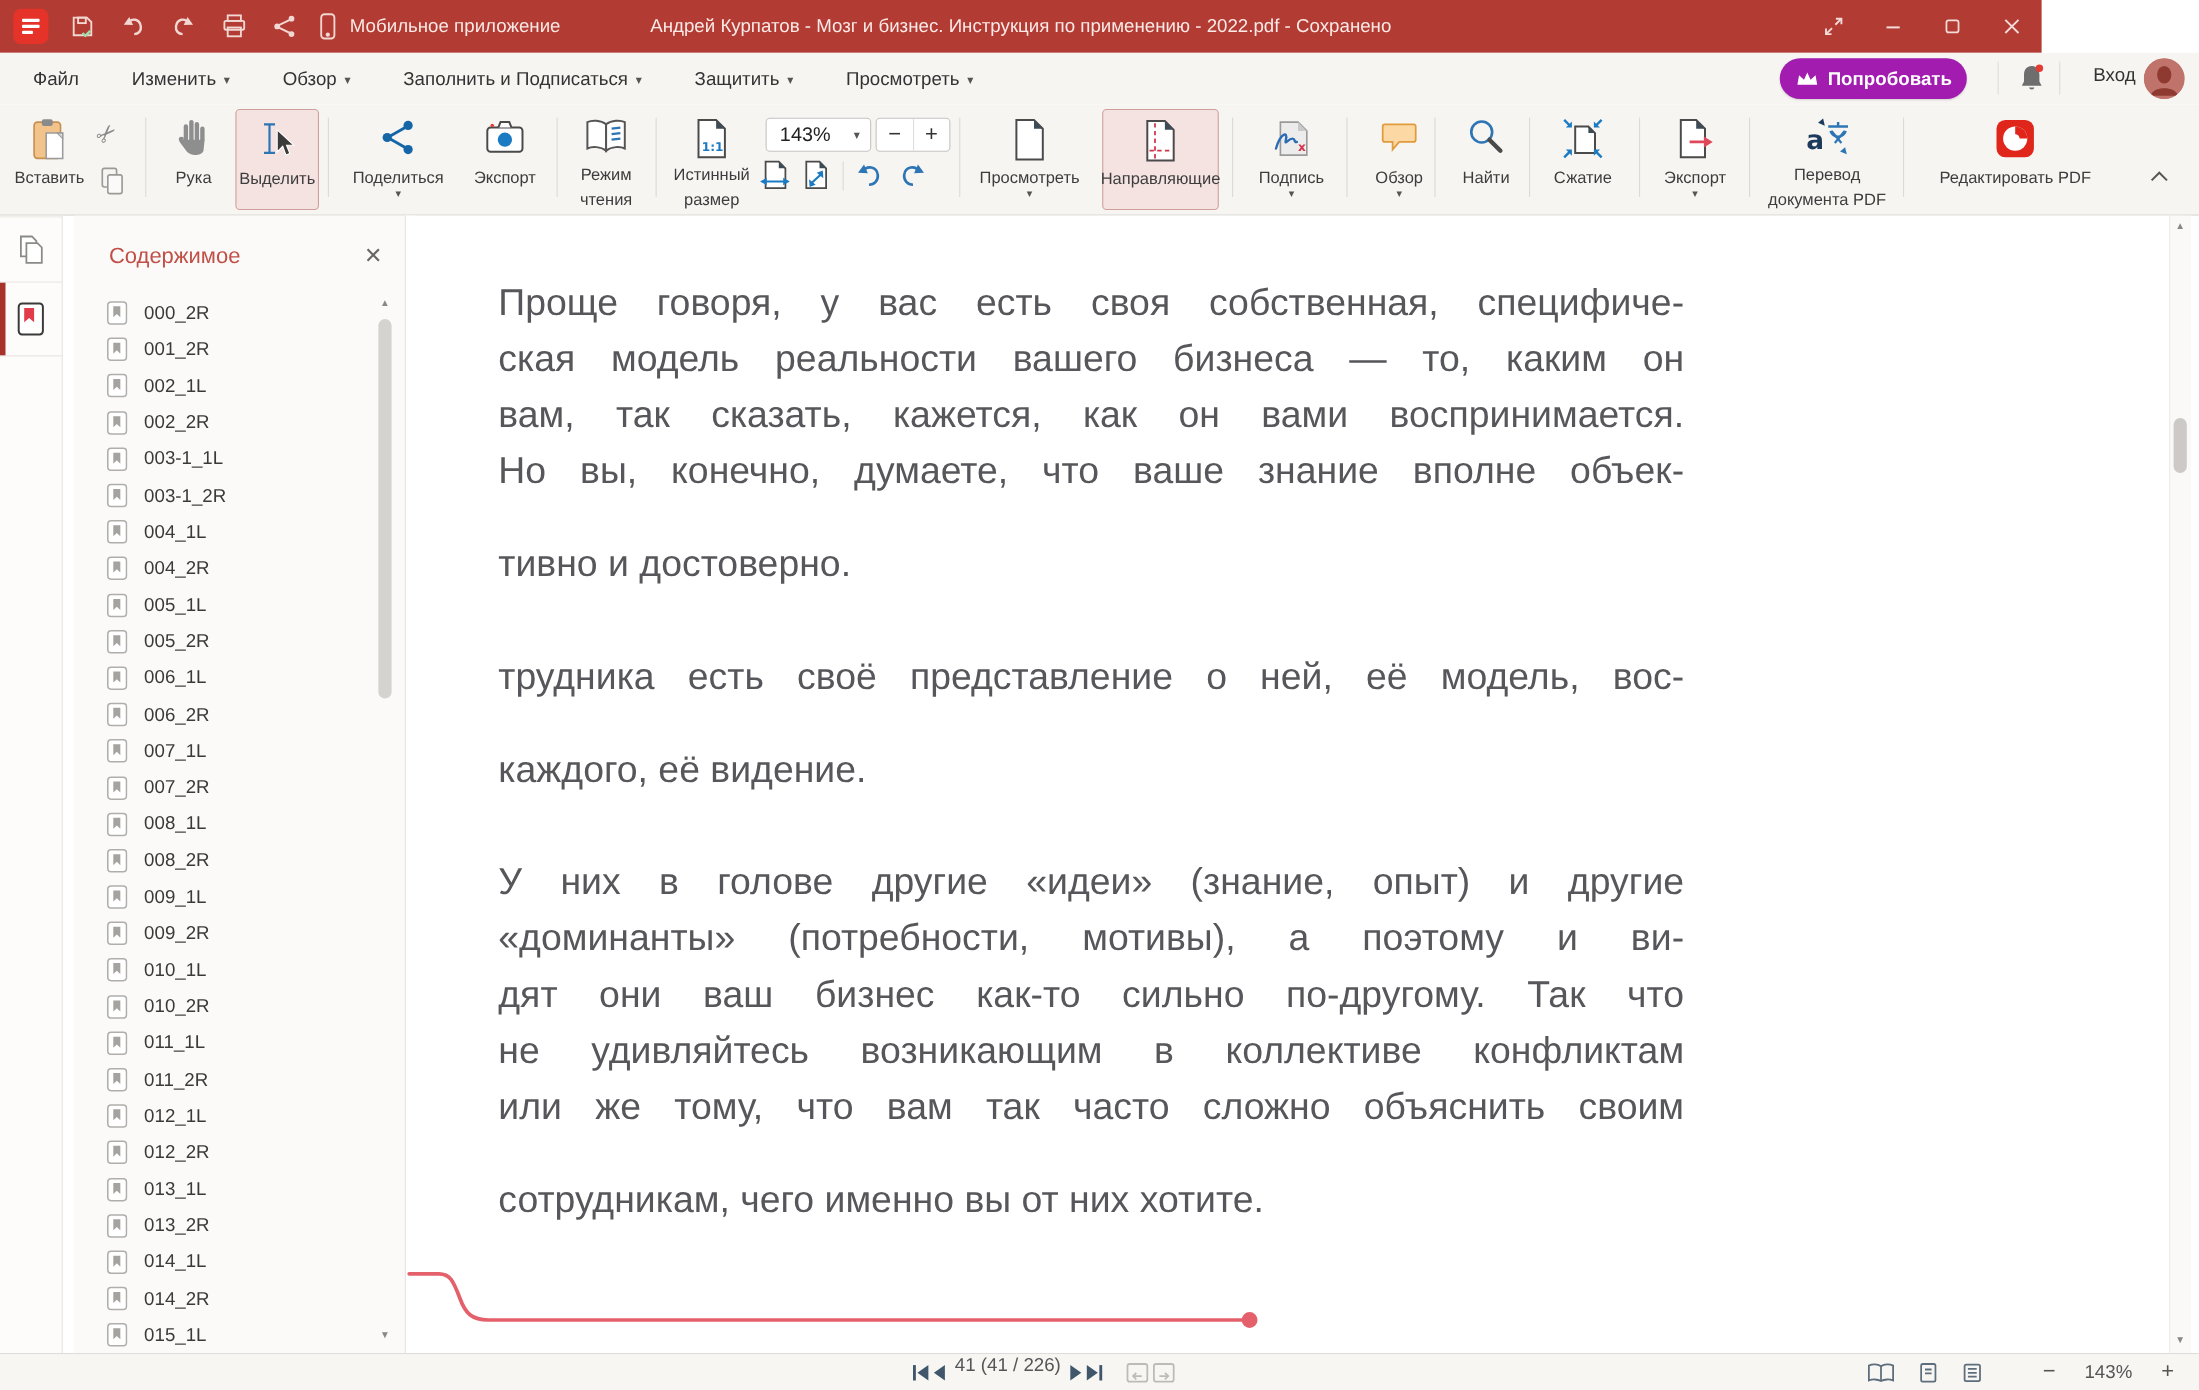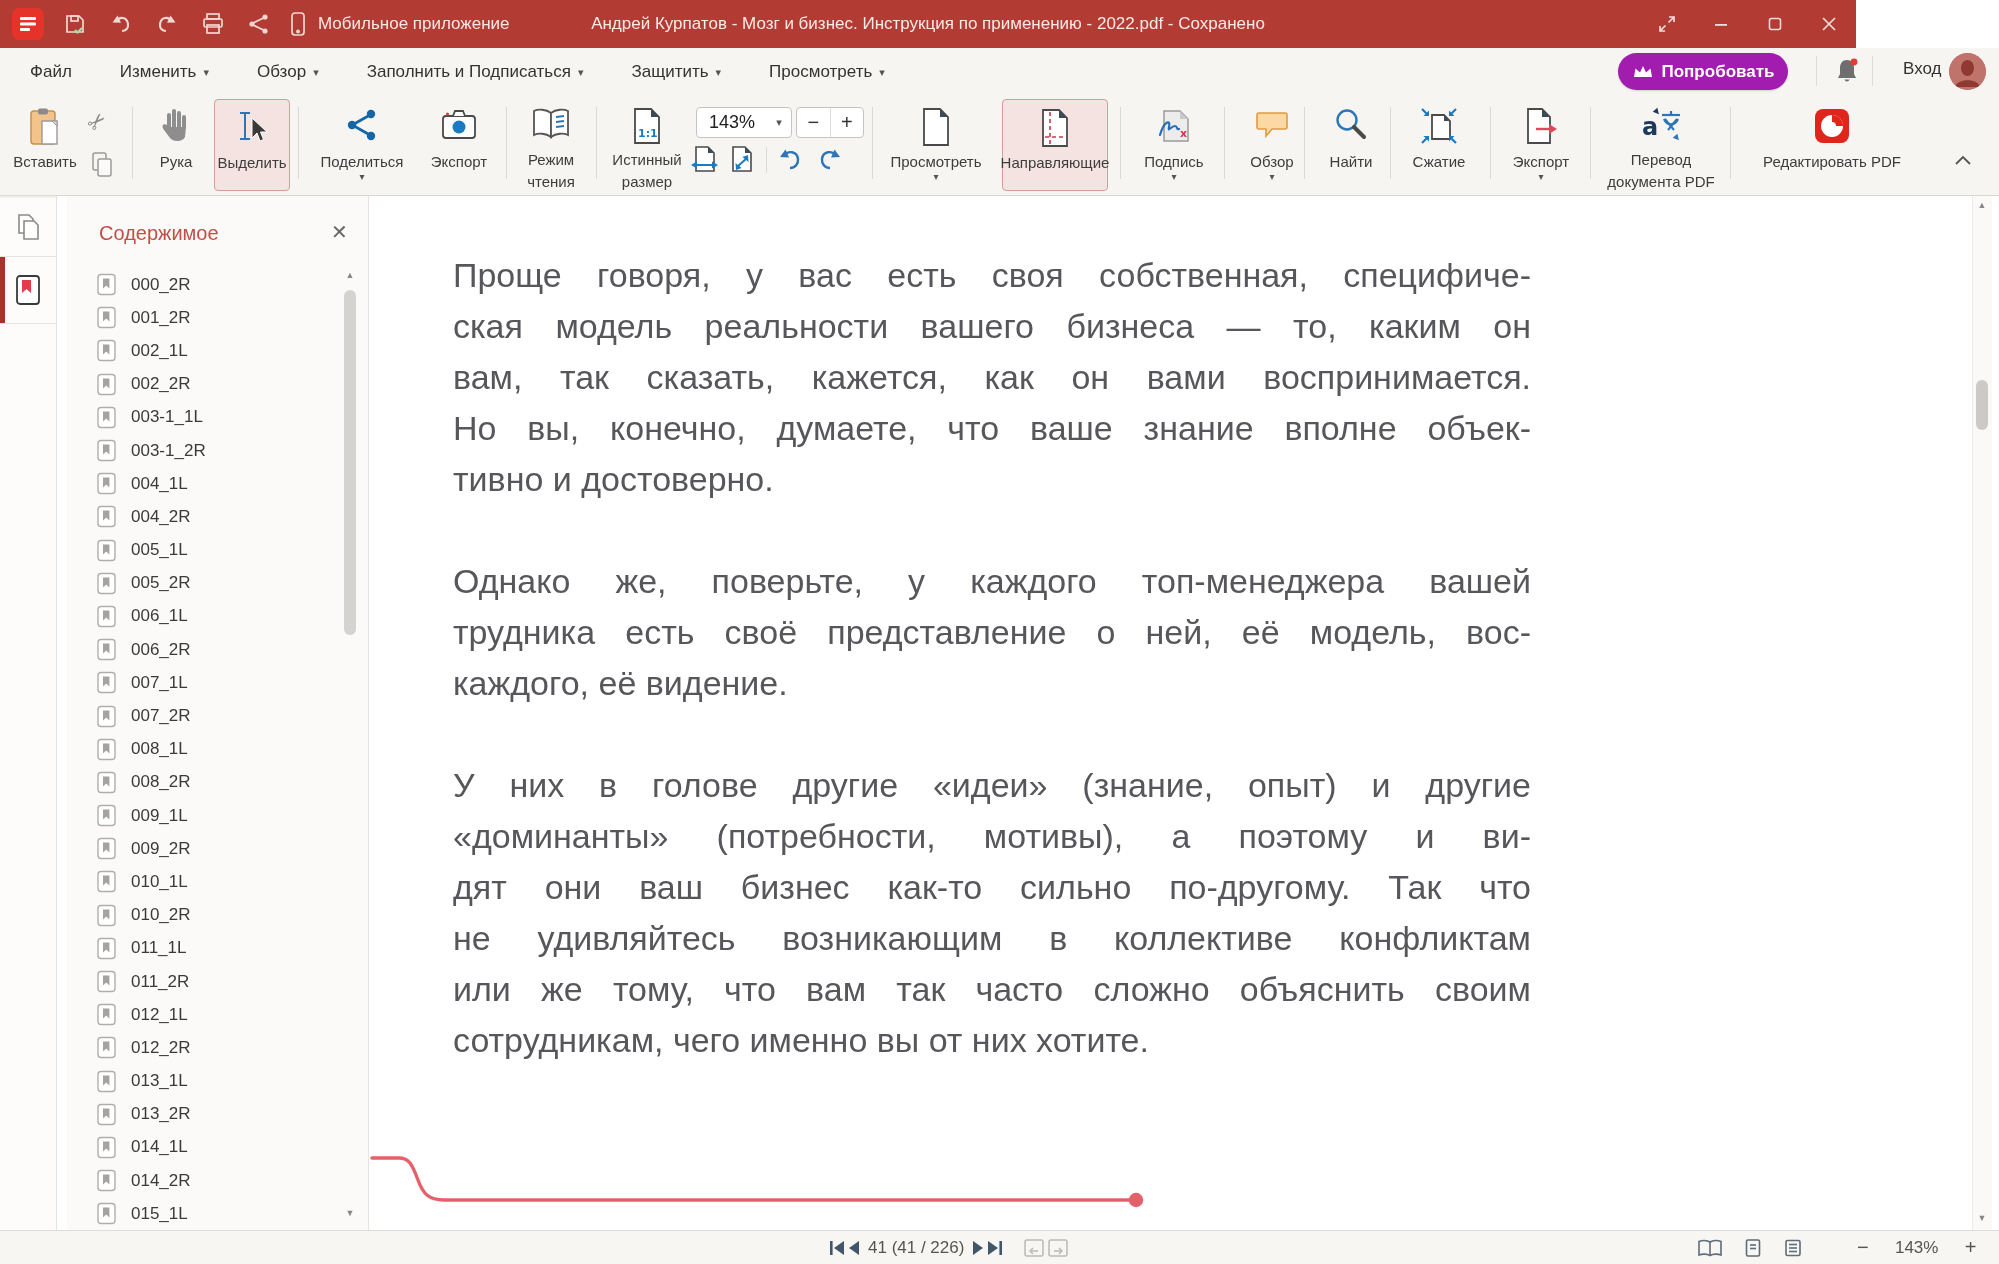--- a/index.html
+++ b/index.html
@@ -65,29 +65,29 @@
   .toc-lab{font-size:17px;color:#3a3a3a;white-space:nowrap;}
   .sb-up{position:absolute;left:276px;top:74px;width:14px;text-align:center;font-size:9px;color:#8a8886;}
   .sb-thumb{position:absolute;left:277px;top:94px;width:12px;height:345px;background:#d5d3d0;border-radius:6px;}
   .sb-down{position:absolute;left:276px;top:1012px;width:14px;text-align:center;font-size:9px;color:#8a8886;}
 
   
   .doc-area{position:absolute;left:368px;top:196px;width:1604px;height:1034px;background:#fff;border-left:1px solid #e6e4e1;box-sizing:border-box;}
   .text-block{position:absolute;left:84px;top:54px;width:1078px;}
   .para{margin-bottom:51px;}
   .doc-line{font-size:34px;line-height:51px;color:#57575b;text-align:justify;text-align-last:justify;white-space:normal;}
-  .doc-line.last{text-align-last:left;}
+  .doc-line.last{text-align-last:left;margin-top:34px;}
   .doc-scroll{position:absolute;left:1972px;top:196px;width:20px;height:1034px;background:#faf9f8;border-left:1px solid #eceae8;box-sizing:border-box;}
   .ds-up{position:absolute;left:1972px;top:200px;width:20px;text-align:center;font-size:9px;color:#8a8886;}
   .ds-thumb{position:absolute;left:1976px;top:380px;width:12px;height:50px;background:#ccc9c6;border-radius:6px;}
   .ds-down{position:absolute;left:1972px;top:1213px;width:20px;text-align:center;font-size:9px;color:#8a8886;}
 
   
   .statusbar{position:absolute;left:0;top:1230px;width:1999px;height:34px;background:#f7f6f3;border-top:1px solid #dfdddb;box-sizing:border-box;}
-  .sb-nav{position:absolute;left:828px;top:0;height:33px;display:flex;align-items:center;}
+  .sb-nav{position:absolute;left:828px;top:0;height:33px;display:flex;}
   .sb-nav .pgtext{font-size:17px;color:#555;margin:0 6px;white-space:nowrap;}
   .sb-views{position:absolute;left:1697px;top:0;height:33px;display:flex;align-items:center;gap:20px;}
   .sb-zoomtxt{font-size:17px;color:#555;width:56px;text-align:center;}
   .sb-pm{font-size:20px;color:#555;}
   .navic{display:flex;align-items:center;}
 </style>
 </head>
 <body>
 
 <div class="titlebar">
@@ -829,21 +829,20 @@
 <div class="doc-area">
   <div class="text-block" id="text-block">
       <div class="para">
         <div class="doc-line">Проще говоря, у вас есть своя собственная, специфиче-</div>
         <div class="doc-line">ская модель реальности вашего бизнеса — то, каким он</div>
         <div class="doc-line">вам, так сказать, кажется, как он вами воспринимается.</div>
         <div class="doc-line">Но вы, конечно, думаете, что ваше знание вполне объек-</div>
         <div class="doc-line last">тивно и достоверно.</div>
       </div>
       <div class="para">
-        <div class="doc-line">Однако же, поверьте, у каждого топ-менеджера вашей</div>
         <div class="doc-line">трудника есть своё представление о ней, её модель, вос-</div>
         <div class="doc-line last">каждого, её видение.</div>
       </div>
       <div class="para">
         <div class="doc-line">У них в голове другие «идеи» (знание, опыт) и другие</div>
         <div class="doc-line">«доминанты» (потребности, мотивы), а поэтому и ви-</div>
         <div class="doc-line">дят они ваш бизнес как-то сильно по-другому. Так что</div>
         <div class="doc-line">не удивляйтесь возникающим в коллективе конфликтам</div>
         <div class="doc-line">или же тому, что вам так часто сложно объяснить своим</div>
         <div class="doc-line last">сотрудникам, чего именно вы от них хотите.</div>

